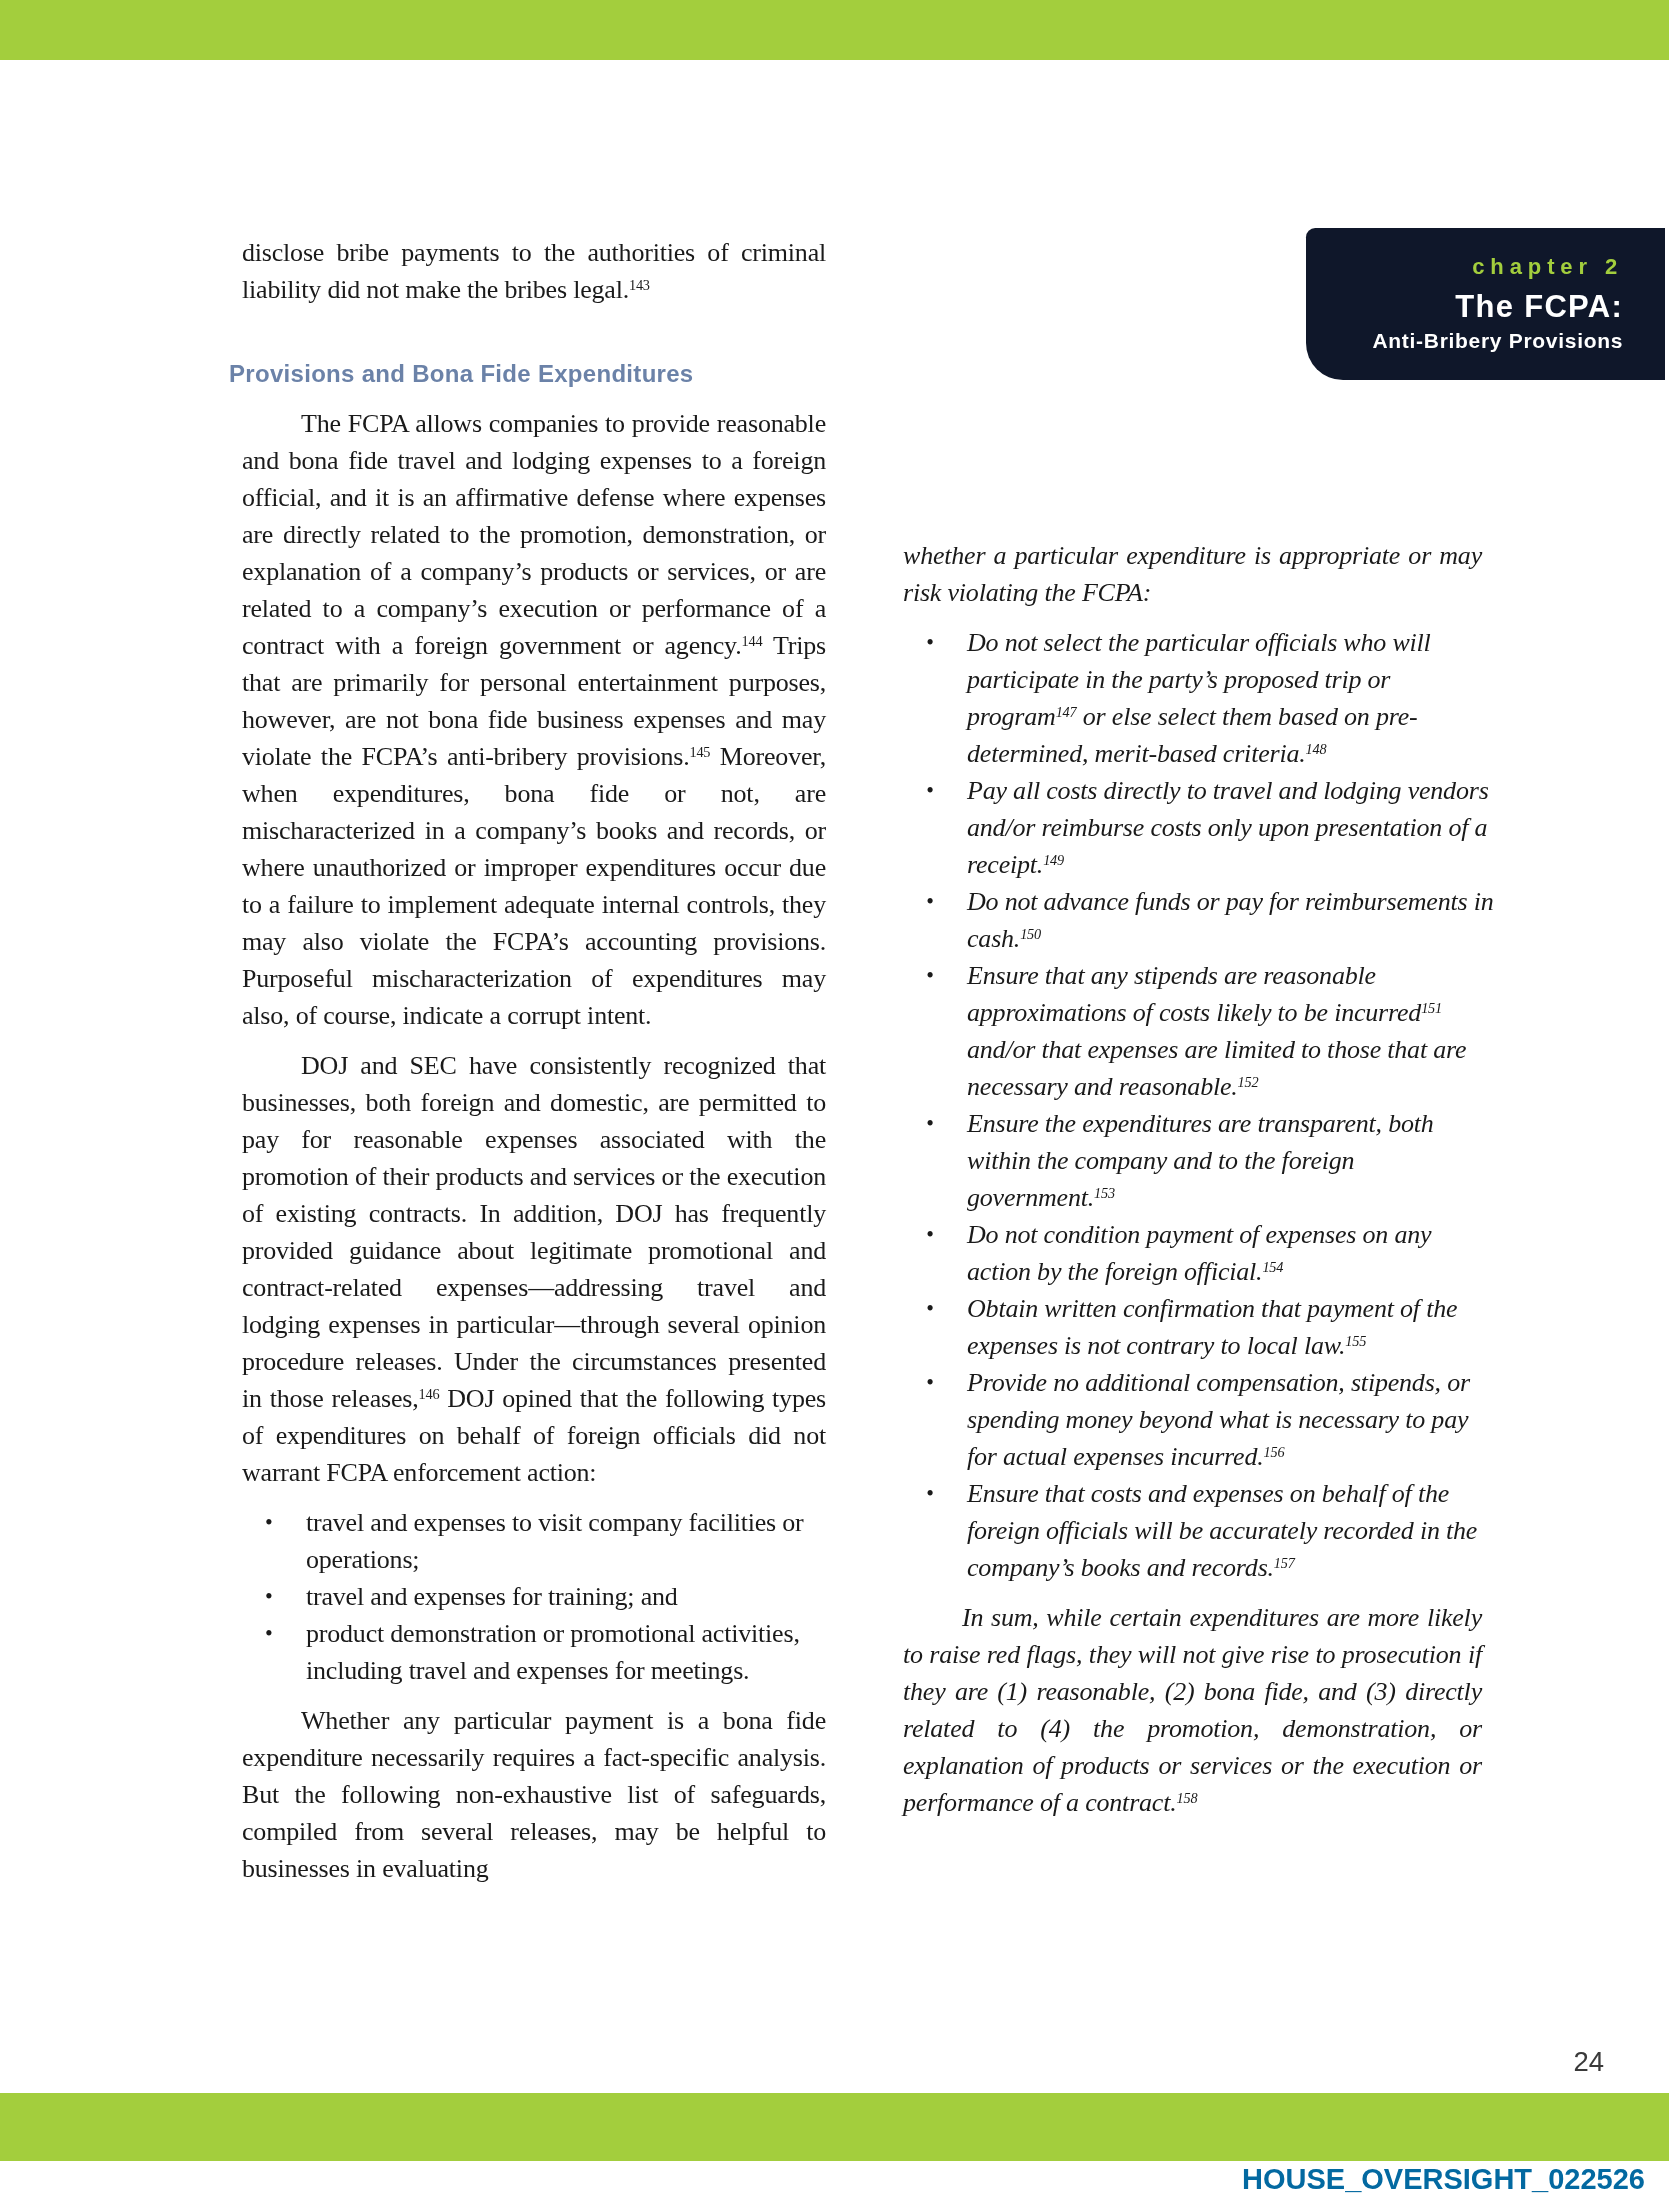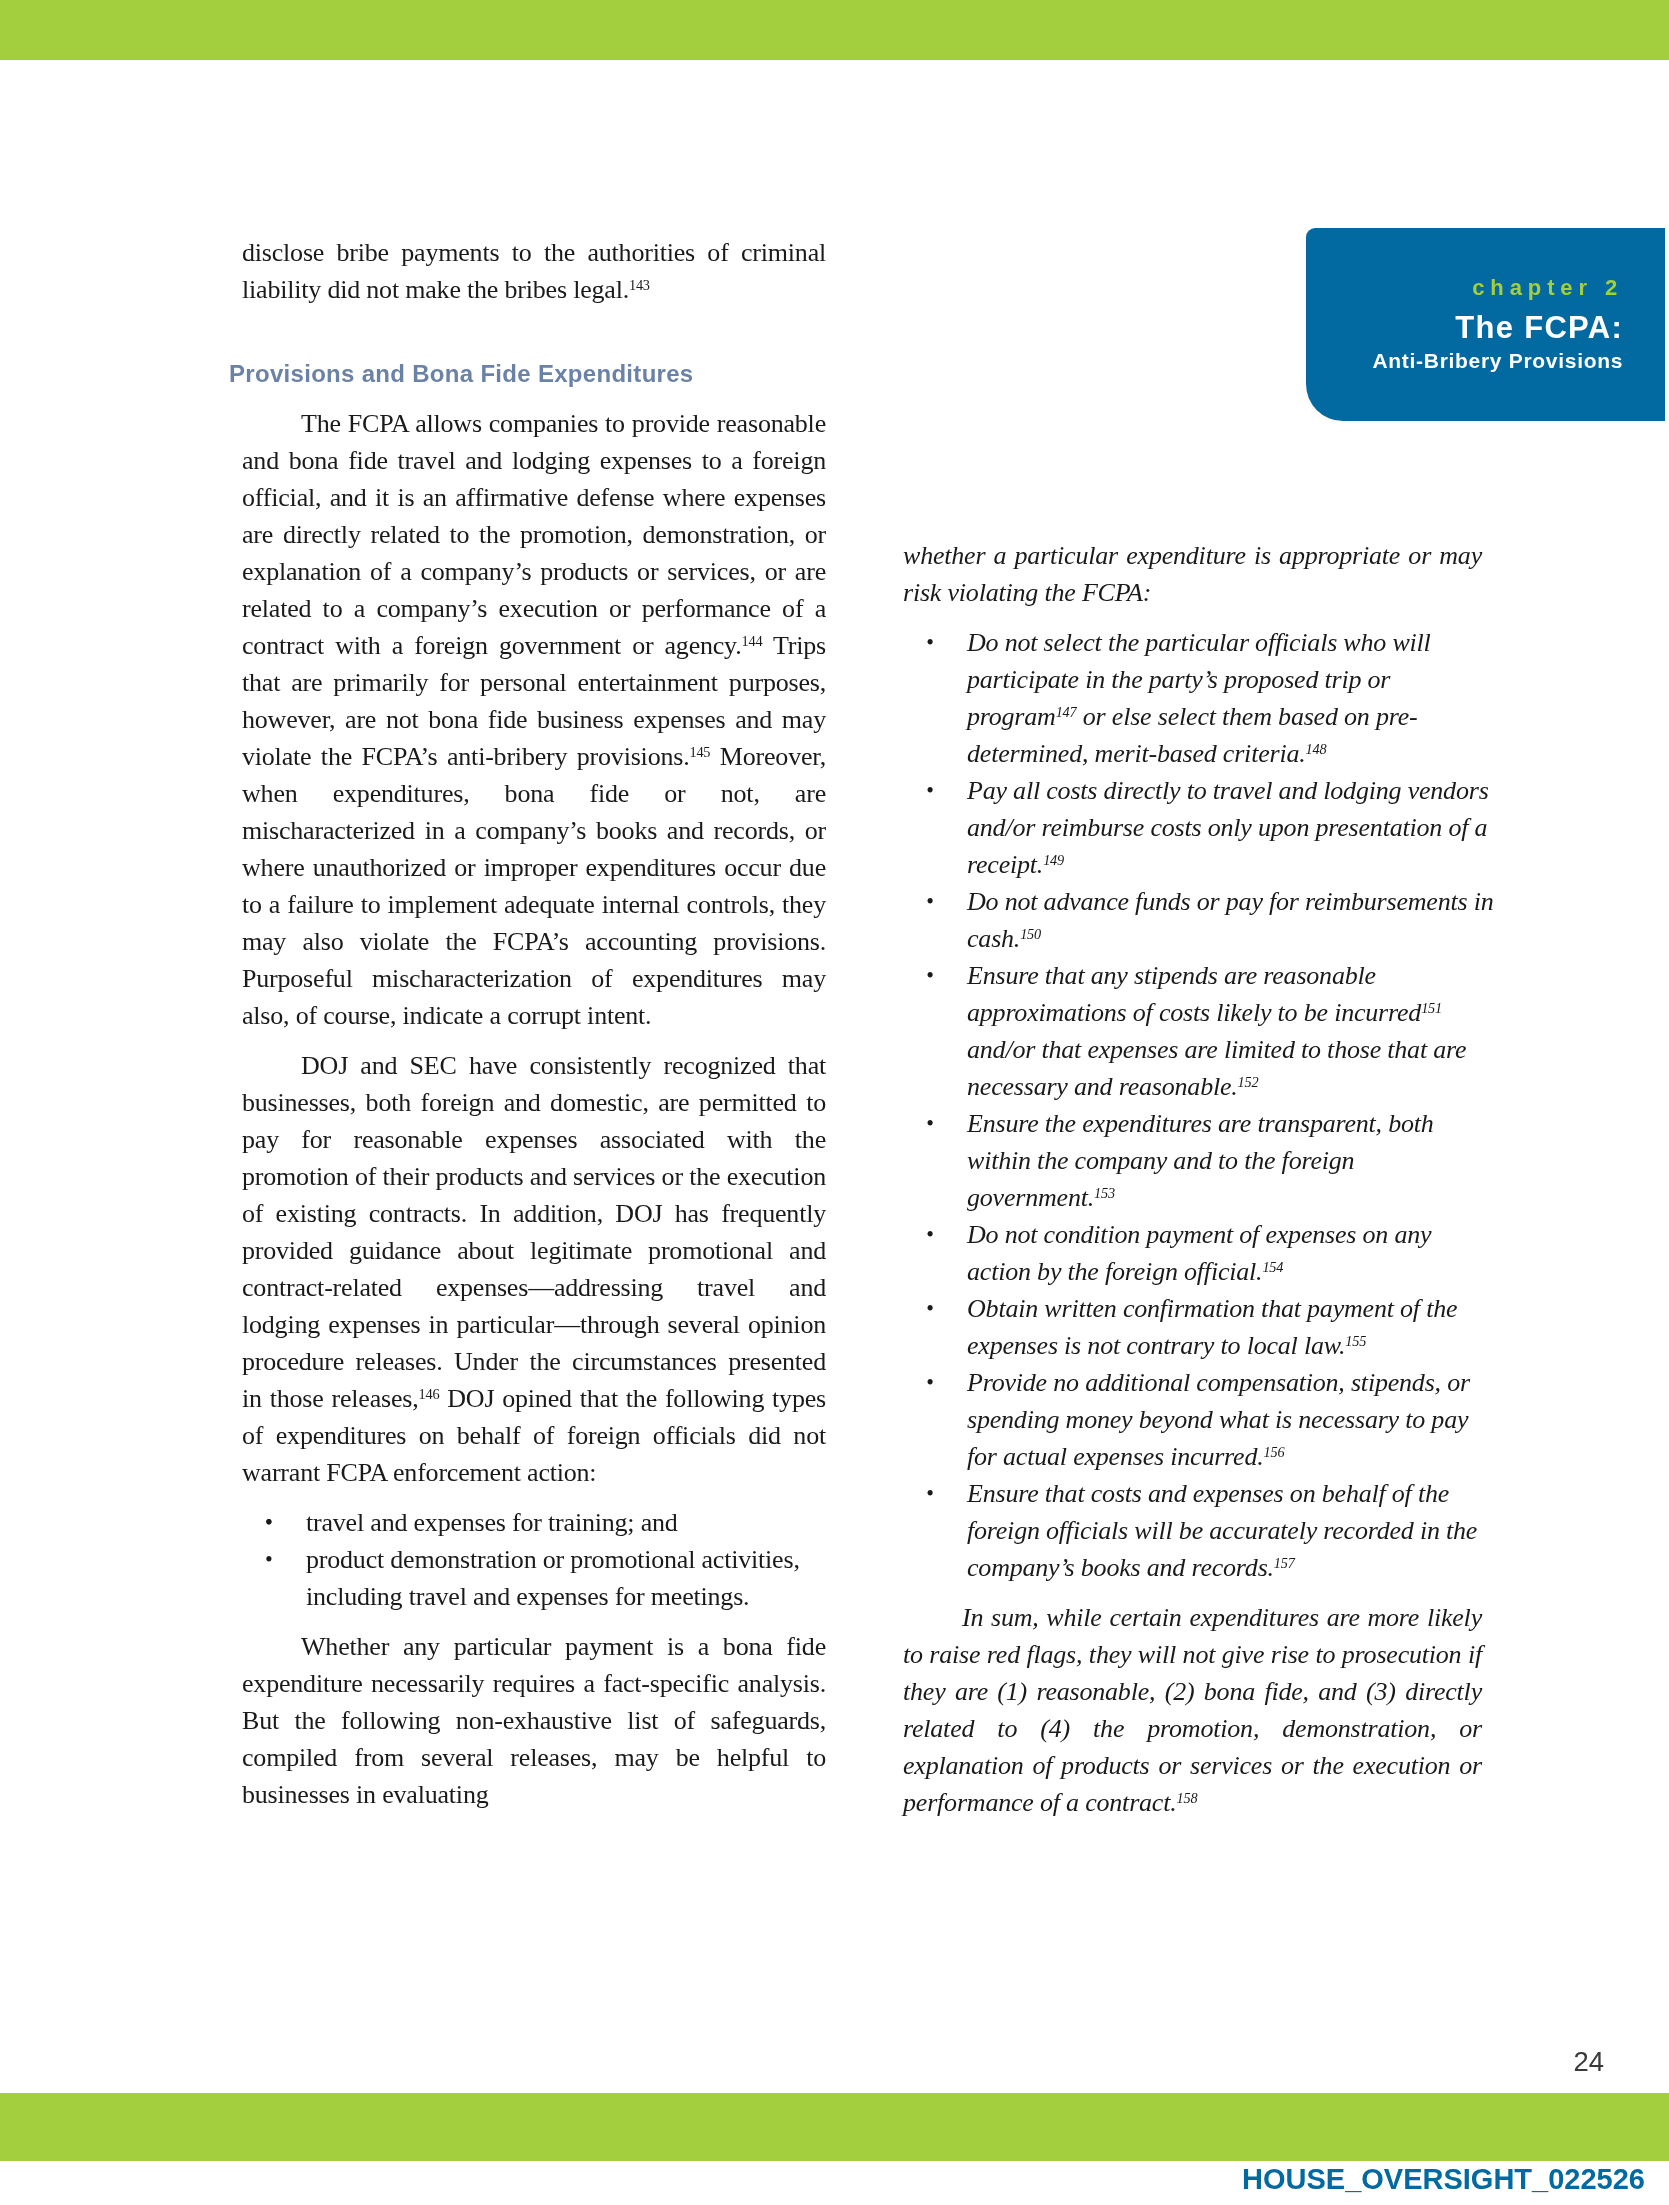--- a/index.html
+++ b/index.html
@@ -6,22 +6,22 @@
   .page{
     position:relative; width:1669px; height:2205px; background:#ffffff;
     font-family:"Liberation Serif", serif; color:#1a1a1a; overflow:hidden;
     margin:0 auto;
   }
   .bar{position:absolute; left:0; right:0; background:#a3ce3d;}
   .bar.top{top:0; height:60px;}
   .bar.bottom{top:2093px; height:68px;}
 
   .chapter-tab{
-    position:absolute; left:1306px; top:228px; right:3.9px; height:193px;
-    background:#0369a1; border-radius:9.2px 0 0 37px;
+    position:absolute; left:1306px; top:228px; right:3.9px; height:152px;
+    background:#0f172a; border-radius:9.2px 0 0 37px;
     box-sizing:border-box; padding:0 42px 0 13px;
     display:flex; flex-direction:column; justify-content:center; align-items:flex-end;
     font-family:"Liberation Sans", sans-serif; font-weight:bold; text-align:right;
   }
   .tab-kicker{color:#a3ce3d; font-size:22px; line-height:26px; letter-spacing:5.9px;}
   .tab-title{color:#ffffff; font-size:31px; line-height:35px; letter-spacing:1.3px; margin-top:9px;}
   .tab-subtitle{color:#ffffff; font-size:21px; line-height:26px; letter-spacing:0.7px; margin-top:3.9px;}
 
   .col{position:absolute; font-size:26px; line-height:37px; letter-spacing:-0.2px;}
   .col-left{left:229px; top:221px; width:610px;}
@@ -69,21 +69,21 @@
 
   <div class="col col-left">
     <p class="body">disclose bribe payments to the authorities of criminal liability did not make the bribes legal.<sup>143</sup></p>
 
     <h2 class="section-heading">Provisions and Bona Fide Expenditures</h2>
 
     <p class="body indent">The FCPA allows companies to provide reasonable and bona fide travel and lodging expenses to a foreign official, and it is an affirmative defense where expenses are directly related to the promotion, demonstration, or explanation of a company’s products or services, or are related to a company’s execution or performance of a contract with a foreign government or agency.<sup>144</sup> Trips that are primarily for personal entertainment purposes, however, are not bona fide business expenses and may violate the FCPA’s anti-bribery provisions.<sup>145</sup> Moreover, when expenditures, bona fide or not, are mischaracterized in a company’s books and records, or where unauthorized or improper expenditures occur due to a failure to implement adequate internal controls, they may also violate the FCPA’s accounting provisions. Purposeful mischaracterization of expenditures may also, of course, indicate a corrupt intent.</p>
     <p class="body indent">DOJ and SEC have consistently recognized that businesses, both foreign and domestic, are permitted to pay for reasonable expenses associated with the promotion of their products and services or the execution of existing contracts. In addition, DOJ has frequently provided guidance about legitimate promotional and contract-related expenses—addressing travel and lodging expenses in particular—through several opinion procedure releases. Under the circumstances presented in those releases,<sup>146</sup> DOJ opined that the following types of expenditures on behalf of foreign officials did not warrant FCPA enforcement action:</p>
 
     <ul class="bullets">
-      <li><span class="dot">•</span></li>
+      <li><span class="dot">•</span><span>travel and expenses to visit company facilities or operations;</span></li>
       <li><span class="dot">•</span><span>travel and expenses for training; and</span></li>
       <li><span class="dot">•</span><span>product demonstration or promotional activities, including travel and expenses for meetings.</span></li>
     </ul>
 
     <p class="body indent">Whether any particular payment is a bona fide expenditure necessarily requires a fact-specific analysis. But the following non-exhaustive list of safeguards, compiled from several releases, may be helpful to businesses in evaluating</p>
   </div>
 
   <div class="col col-right">
     <p class="body">whether a particular expenditure is appropriate or may risk violating the FCPA:</p>
 

